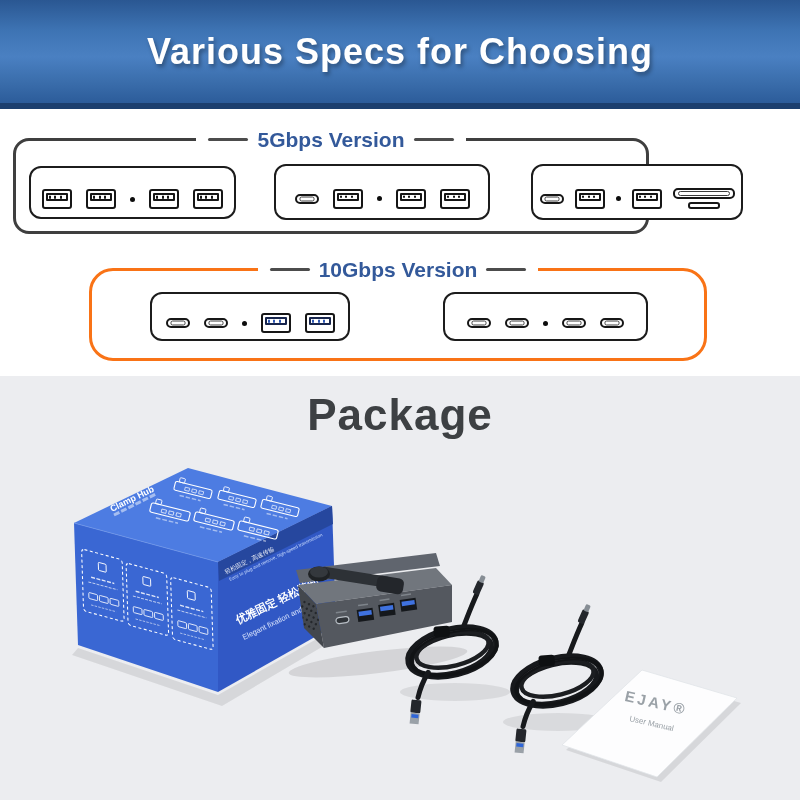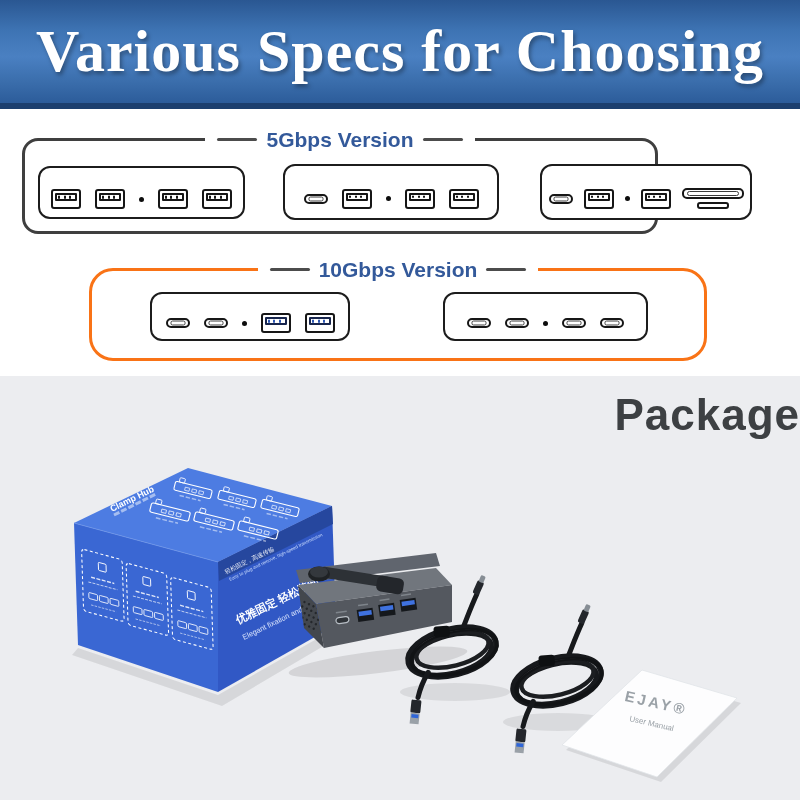--- a/index.html
+++ b/index.html
@@ -1,27 +1,27 @@
 <!DOCTYPE html>
 <html><head>
 <meta charset="utf-8">
 <style>
   html,body{margin:0;padding:0;}
   body{width:800px;height:800px;background:#fff;font-family:"Liberation Sans",sans-serif;overflow:hidden;}
 
   
   .banner{height:103px;border-bottom:6px solid #1c3f6e;display:flex;align-items:center;justify-content:center;
     background:linear-gradient(180deg,#2a5792 0%,#3e74b4 30%,#4a80c2 55%,#3a6dab 80%,#2c5c9a 100%);}
-  .banner h1{margin:0;color:#fff;font-size:60px;font-weight:bold;letter-spacing:1px;
-    text-shadow:2px 3px 4px rgba(0,0,0,.35);font-family:Liberation Serif, serif;}
+  .banner h1{margin:0;color:#fff;font-size:36px;font-weight:bold;letter-spacing:1px;
+    text-shadow:2px 3px 4px rgba(0,0,0,.35);}
 
   
   .specs{position:relative;height:267px;background:#fff;}
   .group{position:absolute;background:#fff;box-sizing:border-box;}
-  .group-5{left:22px;top:29px;width:636px;height:96px;border:3px solid #3f3f3f;border-radius:16px;}
+  .group-5{left:13px;top:29px;width:636px;height:96px;border:3px solid #3f3f3f;border-radius:16px;}
   .group-10{left:89px;top:159px;width:618px;height:93px;border:3px solid #f97316;border-radius:24px;}
   .group-label{position:absolute;top:-15px;left:0;right:0;display:flex;justify-content:center;}
   .group-label .wrap{display:flex;align-items:center;background:#fff;padding:0 3px;}
   .group-label .line{width:40px;height:3px;background:#4c4c4c;border-radius:2px;margin:0 9px;}
   .group-label .txt{color:#33599a;font-size:21px;font-weight:bold;line-height:27px;white-space:nowrap;}
 
   .hub{position:absolute;border:2px solid #1c1c1c;border-radius:12px;box-sizing:border-box;
     display:flex;align-items:center;justify-content:center;background:#fff;}
   .portrow{display:flex;align-items:center;gap:14px;margin-top:13px;}
   .g5h1{left:13px;top:25px;width:207px;height:53px;}
@@ -43,21 +43,21 @@
   .led{width:5px;height:5px;border-radius:50%;background:#0d0d0d;}
   .card-reader{display:flex;flex-direction:column;align-items:center;gap:3px;}
   .card-reader .sd{width:62px;height:11px;border:2px solid #161616;border-radius:5px;position:relative;box-sizing:border-box;}
   .card-reader .sd::after{content:"";position:absolute;inset:1px 3px;border:1px solid #3c3c3c;border-radius:3px;}
   .card-reader .tf{width:32px;height:7px;border:2px solid #161616;border-radius:3px;box-sizing:border-box;}
   .group-10 .usb-a i{border-color:#17254d;}
   .group-10 .usb-a i::after{background:repeating-linear-gradient(90deg,#2d57b4 0 2px,transparent 2px 5.5px);}
 
   
   .package{position:relative;height:424px;background:#ecedf0;}
-  .package h2{position:absolute;top:14px;left:0;right:0;margin:0;text-align:right;
+  .package h2{position:absolute;top:14px;left:0;right:0;margin:0;text-align:center;
     font-size:44px;font-weight:bold;color:#3d4043;letter-spacing:1px;}
   .scene{position:absolute;left:0;top:0;}
   svg text{font-family:"Liberation Sans","DejaVu Sans",sans-serif;}
 </style>
 </head>
 <body>
 
 <div class="banner">
   <h1>Various Specs for Choosing</h1>
 </div>

